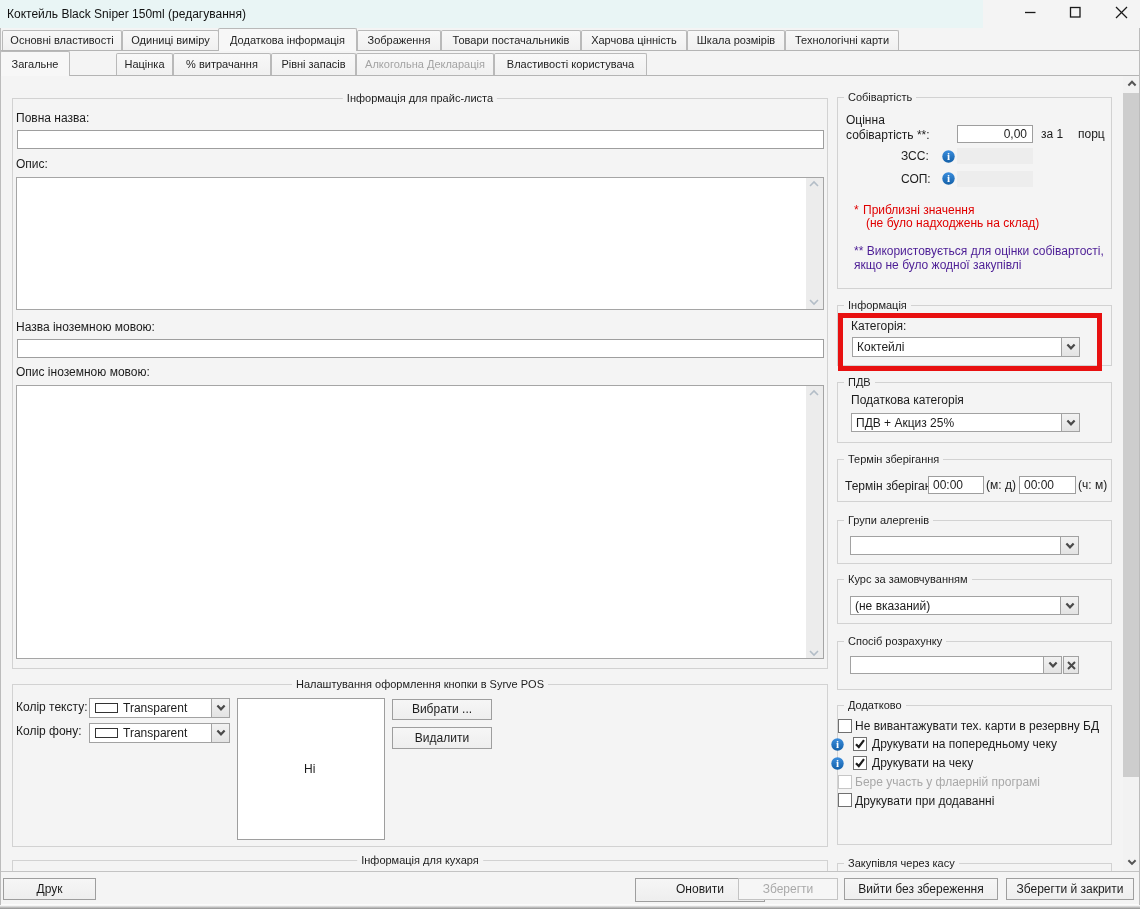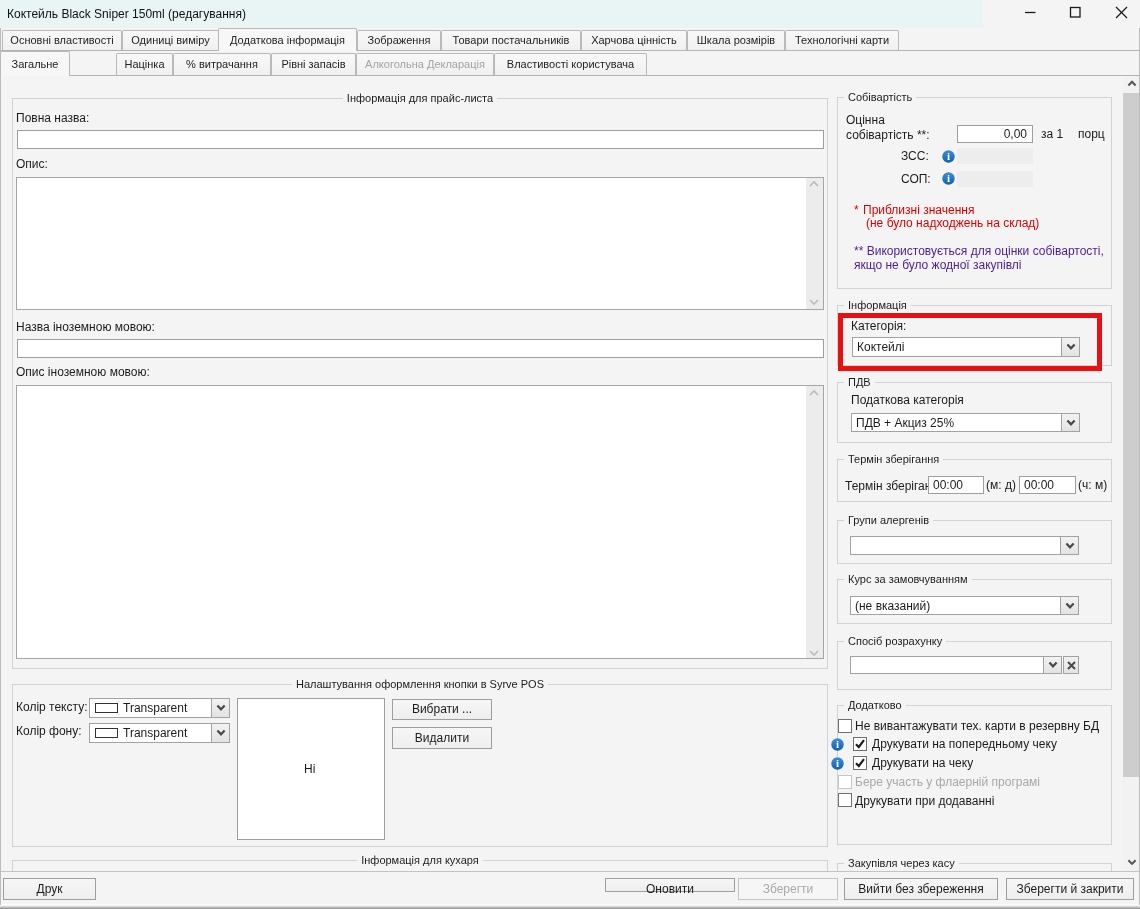--- a/index.html
+++ b/index.html
@@ -269,20 +269,20 @@
 <svg class="abs" style="left:1127px;top:80px;" width="10" height="7" viewBox="0 0 10 7">
     <path d="M1.4 5.5 L5 1.8 L8.6 5.5" fill="none" stroke="#555" stroke-width="2"></path>
   </svg>
 <svg class="abs" style="left:1127px;top:859px;" width="10" height="7" viewBox="0 0 10 7">
     <path d="M1.4 1.2 L5 4.9 L8.6 1.2" fill="none" stroke="#555" stroke-width="2"></path>
   </svg>
 
 <div class="abs" style="left:0;top:871px;width:1140px;height:1px;background:#c3c3c3;"></div>
 <div class="abs" style="left:0;top:872px;width:1140px;height:33px;background:#f4f4f4;"></div>
 <div class="btn" style="left:3px;top:878px;width:93px;height:22px;line-height:20px;">Друк</div>
-<div class="btn" style="left:605px;top:878px;width:130px;height:14px;line-height:20px;">Оновити</div>
+<div class="btn" style="left:635px;top:878px;width:130px;height:24px;line-height:20px;">Оновити</div>
 <div class="btn dis" style="left:738px;top:878px;width:100px;height:22px;line-height:20px;">Зберегти</div>
 <div class="btn" style="left:844px;top:878px;width:154px;height:22px;line-height:20px;">Вийти без збереження</div>
 <div class="btn" style="left:1006px;top:878px;width:128px;height:22px;line-height:20px;">Зберегти й закрити</div>
 <div class="abs" style="left:0;top:904px;width:1140px;height:5px;background:linear-gradient(#fbfbfb 25%,#c2c2c2 65%,#8f8f8f);"></div>
 
 <div class="abs" style="left:0;top:28px;width:1px;height:877px;background:#bcbcbc;"></div>
 <div class="abs" style="left:1139px;top:28px;width:1px;height:877px;background:#bcbcbc;"></div>
 
 </body></html>

